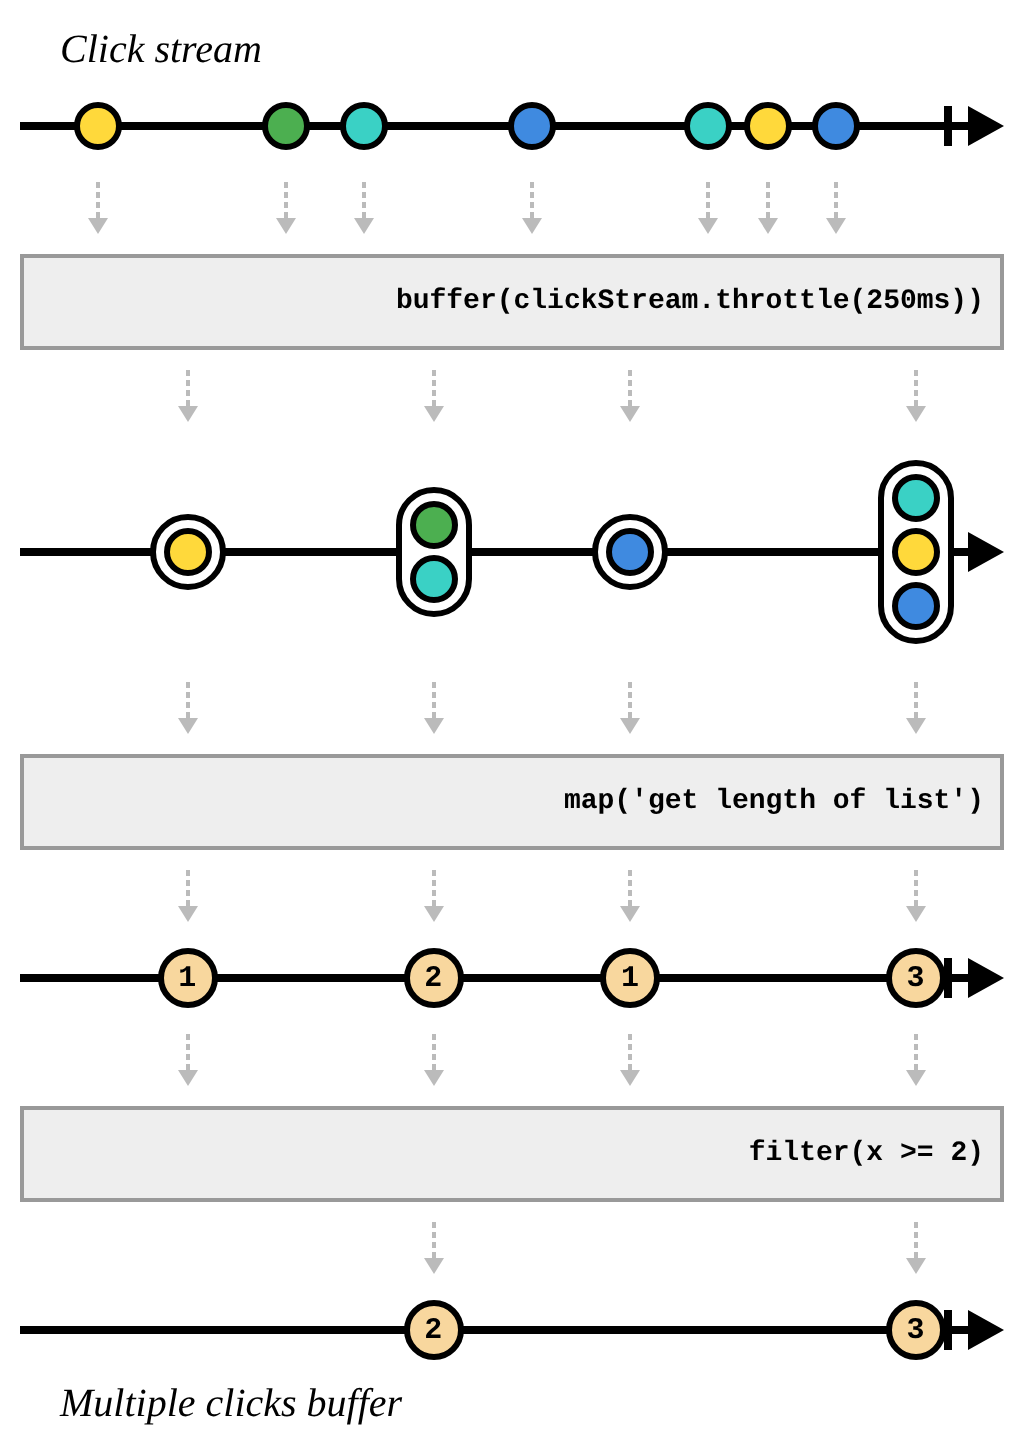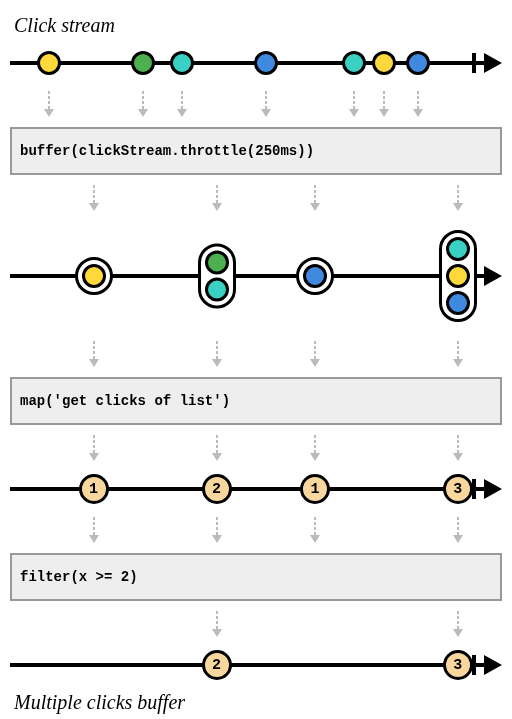--- a/index.html
+++ b/index.html
@@ -6,21 +6,21 @@
   body {
     margin: 0;
     padding: 10px;
     font-family: Georgia, 'Times New Roman', serif;
     background: #fff;
     width: 512px;
   }
   .title {
     font-style: italic;
     font-size: 20px;
-    margin: 4px 0 8px 4px;
+    margin: 4px 0 8px 20px;
     font-weight: 500;
   }
   .timeline {
     position: relative;
     height: 36px;
     margin: 8px 0;
   }
   .timeline-line {
     position: absolute;
     top: 50%;
@@ -91,21 +91,21 @@
     align-items: center;
     justify-content: center;
     font-family: 'Courier New', monospace;
     font-weight: bold;
     font-size: 15px;
   }
   .op-box {
     border: 2px solid #999;
     background: #eee;
     padding: 14px 8px;
-    text-align: left;
+    text-align: right;
     font-family: 'Courier New', monospace;
     font-weight: bold;
     font-size: 14px;
     margin: 8px 0;
   }
   .arrow-row {
     position: relative;
     height: 30px;
   }
   .v-arrow {
@@ -252,21 +252,21 @@
       </svg>
     </div>
     <div class="v-arrow" style="left: 91%;">
       <svg width="12" height="26" viewBox="0 0 12 26">
         <line x1="6" y1="0" x2="6" y2="18" stroke="#bbb" stroke-width="2" stroke-dasharray="3,2"></line>
         <polygon points="6,26 1,18 11,18" fill="#bbb"></polygon>
       </svg>
     </div>
   </div>
 
-<div class="op-box">map('get clicks of list')</div>
+<div class="op-box">map('get length of list')</div>
 
 <div class="arrow-row" id="ar-4">
     <div class="v-arrow" style="left: 17%;">
       <svg width="12" height="26" viewBox="0 0 12 26">
         <line x1="6" y1="0" x2="6" y2="18" stroke="#bbb" stroke-width="2" stroke-dasharray="3,2"></line>
         <polygon points="6,26 1,18 11,18" fill="#bbb"></polygon>
       </svg>
     </div>
     <div class="v-arrow" style="left: 42%;">
       <svg width="12" height="26" viewBox="0 0 12 26">

